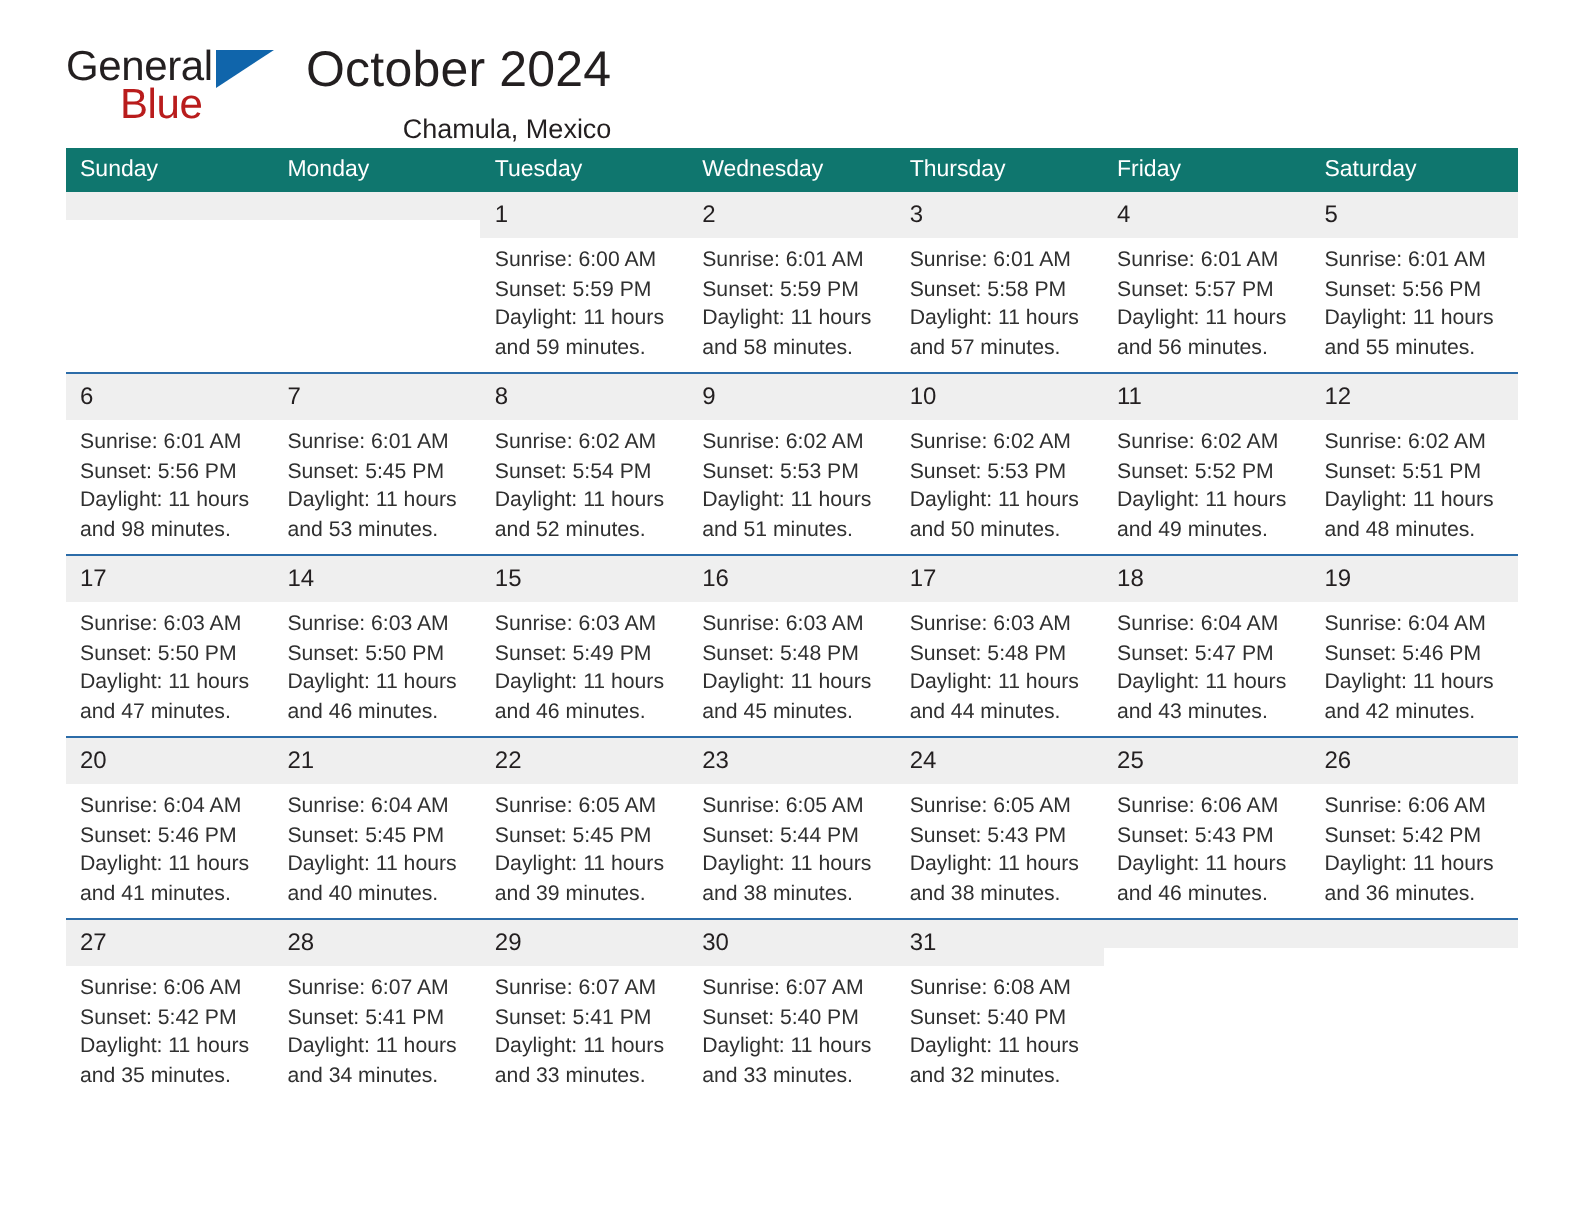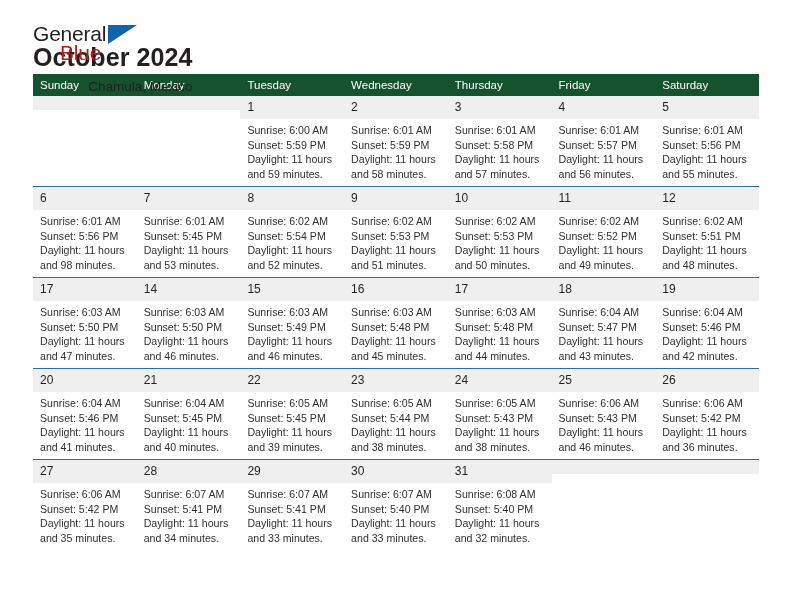--- a/index.html
+++ b/index.html
@@ -22,21 +22,20 @@
     padding: 0 33px;
   }
 
   
   .header {
     position: relative;
     height: 74px;
     display: flex;
     align-items: flex-start;
     justify-content: flex-start;
-    flex-direction: column;
   }
   .logo {
     position: relative;
     margin-top: 22px;
     width: 120px;
     height: 48px;
     user-select: none;
   }
   .logo-general {
     position: absolute;
@@ -65,40 +64,40 @@
     border-left: 29px solid #1065ab;
     border-bottom: 19px solid transparent;
   }
 
   .title-block {
     margin-top: 21px;
     text-align: right;
   }
   .cal-title {
     font-size: 25px;
-    font-weight: bold;
+    font-weight: normal;
     color: #231f20;
     line-height: 29px;
     letter-spacing: 0.1px;
   }
   .cal-subtitle {
     font-size: 13.5px;
     color: #231f20;
     line-height: 20px;
     margin-top: 5px;
   }
 
   
   .calendar {
     width: 726px;
     border-collapse: collapse;
     table-layout: fixed;
   }
   .calendar th {
-    background: #14532d;
+    background: #0f766e;
     color: #ffffff;
     font-size: 11.5px;
     font-weight: normal;
     text-align: left;
     padding: 5px 0 5px 7px;
     height: 21px;
     box-sizing: border-box;
     border: none;
   }
   .calendar td {

